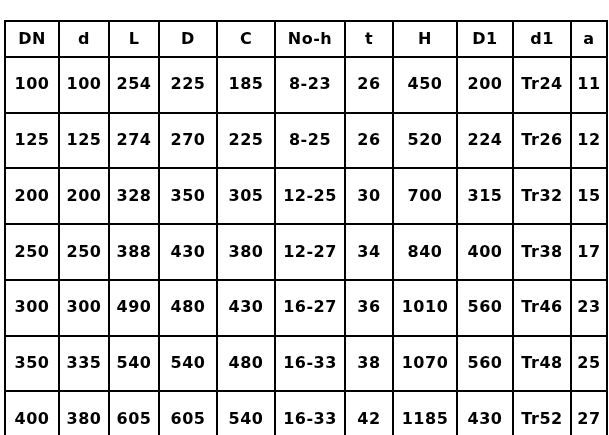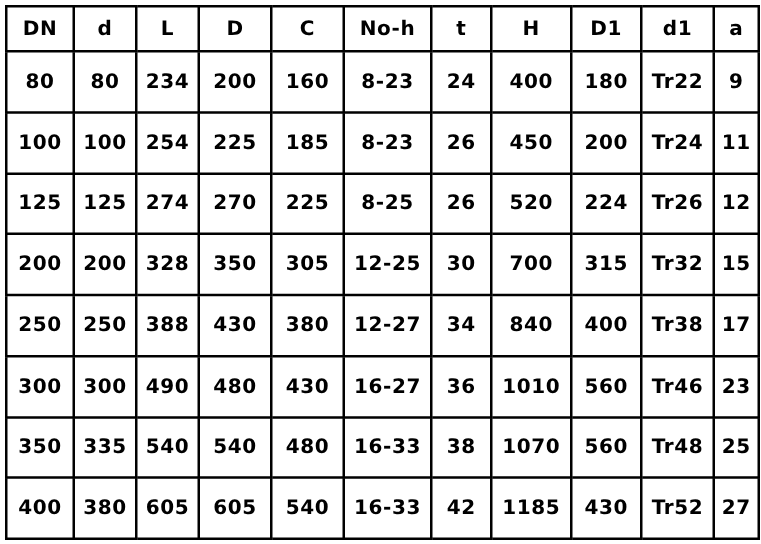--- a/index.html
+++ b/index.html
@@ -10,21 +10,21 @@
   body {
     width: 609px;
     height: 435px;
     font-family: "DejaVu Sans", sans-serif;
     overflow: hidden;
   }
   #spec-table-wrap {
     width: 609px;
     height: 435px;
     box-sizing: border-box;
-    padding: 4px 3px 3px 4px;
+    padding: 20px 3px 3px 4px;
   }
   table.spec-table {
     border-collapse: collapse;
     width: 602px;
     height: 428px;
     table-layout: fixed;
   }
   table.spec-table th,
   table.spec-table td {
     border: 2px solid #000000;
@@ -84,33 +84,20 @@
         <th>C</th>
         <th>No-h</th>
         <th>t</th>
         <th>H</th>
         <th>D1</th>
         <th>d1</th>
         <th>a</th>
       </tr>
     </thead>
     <tbody>
-      <tr>
-        <td>80</td>
-        <td>80</td>
-        <td>234</td>
-        <td>200</td>
-        <td>160</td>
-        <td>8-23</td>
-        <td>24</td>
-        <td>400</td>
-        <td>180</td>
-        <td>Tr22</td>
-        <td>9</td>
-      </tr>
       <tr>
         <td>100</td>
         <td>100</td>
         <td>254</td>
         <td>225</td>
         <td>185</td>
         <td>8-23</td>
         <td>26</td>
         <td>450</td>
         <td>200</td>

